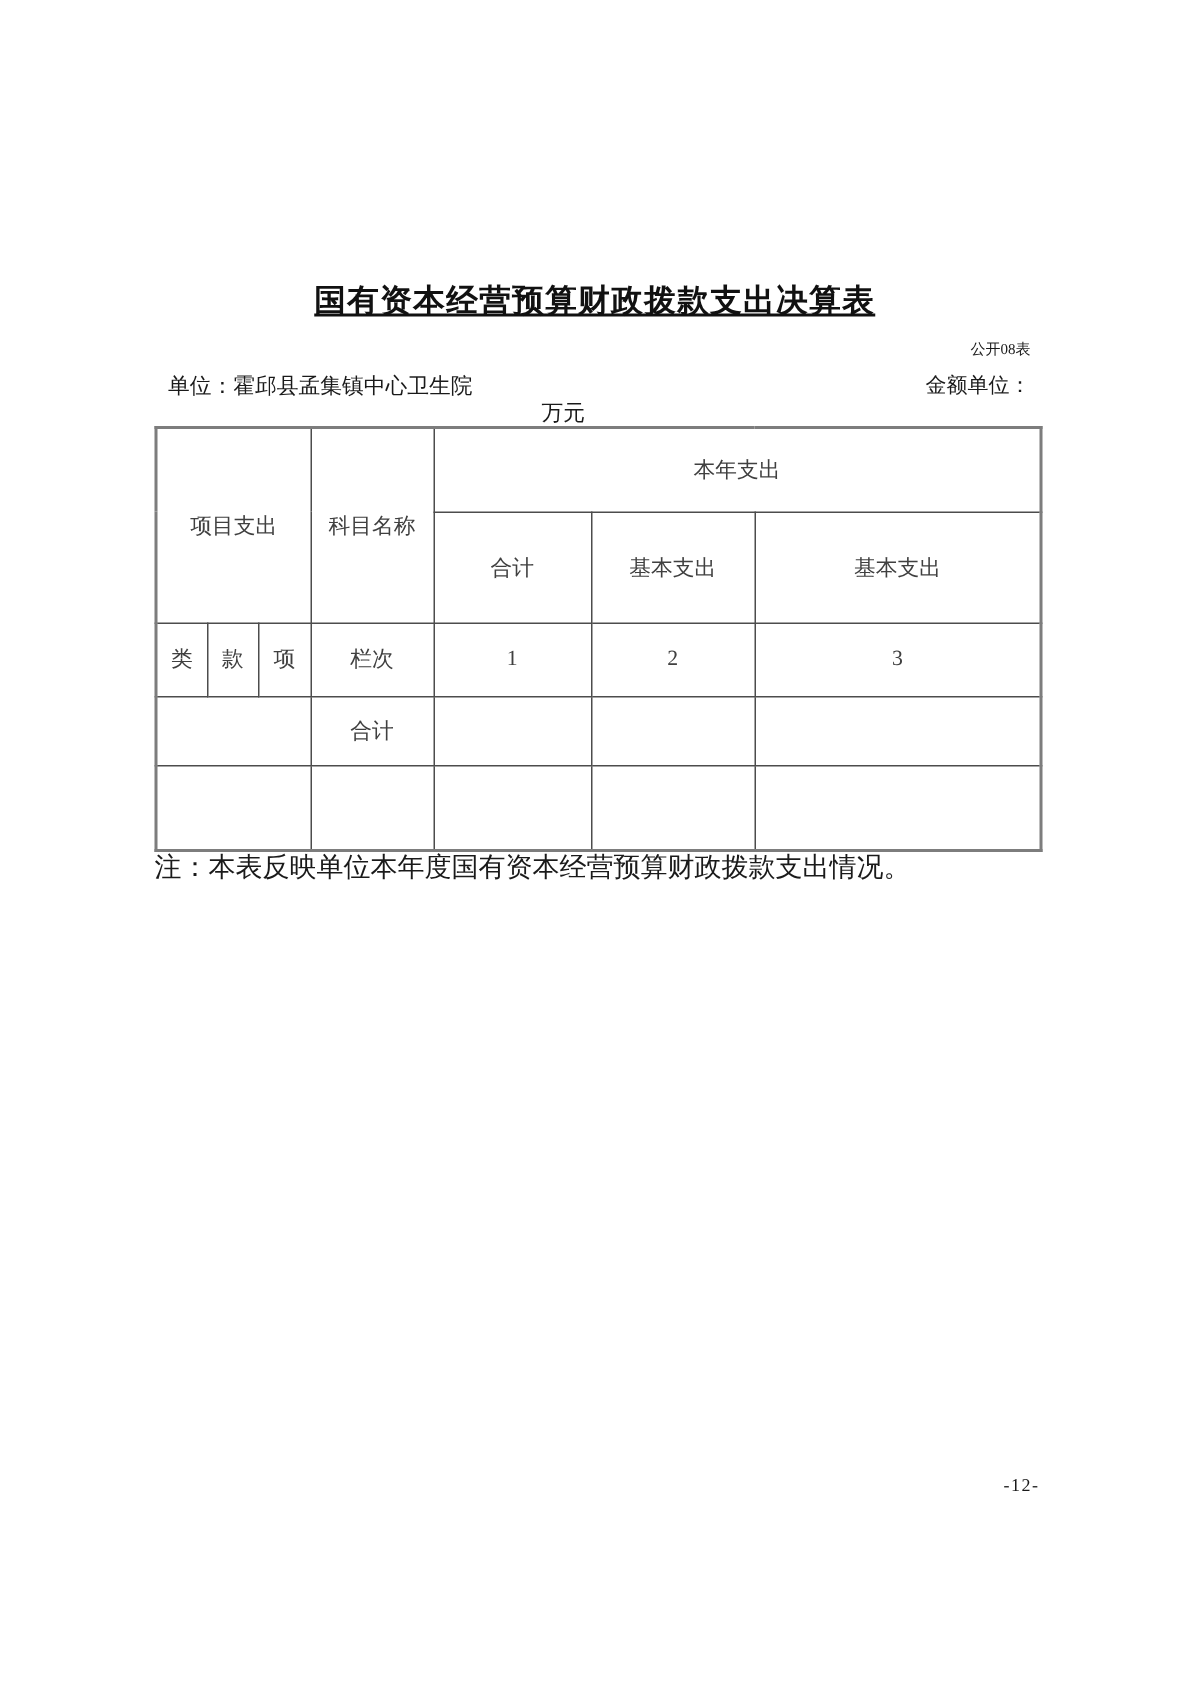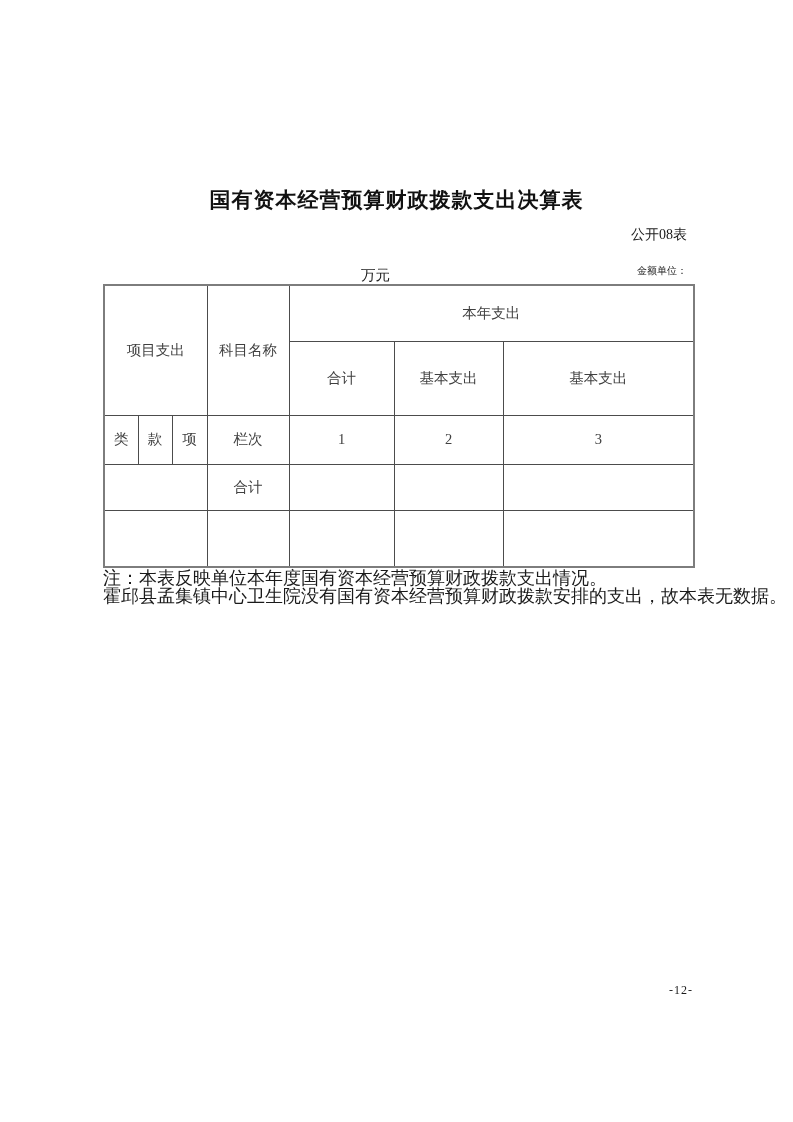--- a/index.html
+++ b/index.html
@@ -13,35 +13,36 @@
   .page { position: absolute; inset: 0; background: #ffffff; }
 
   .doc-title {
     position: absolute;
     top: 186px; left: 0; width: 793px;
     text-align: center;
     font-size: 21px;
     font-weight: bold;
     letter-spacing: 1px;
     color: #111111;
+    text-decoration: underline;
   }
   .form-number {
     position: absolute;
     top: 226px; right: 106px;
-    font-size: 14px;
+    font-size: 10px;
   }
   .unit-line {
     position: absolute;
     top: 248px; left: 112px;
     font-size: 14.5px;
   }
   .amount-unit-label {
     position: absolute;
-    top: 264px; right: 106px;
-    font-size: 10px;
+    top: 248px; right: 106px;
+    font-size: 14px;
     text-align: center;
   }
   .amount-unit-value {
     position: absolute;
     top: 266px; left: 330px; width: 60px;
     text-align: right;
     font-size: 14.5px;
   }
 
   table.fin-table {
@@ -83,20 +84,21 @@
 </style>
 </head>
 <body>
 
 <div class="page">
 
   <div class="doc-title">国有资本经营预算财政拨款支出决算表</div>
 
   <div class="form-number">公开08表</div>
 
+  <div class="unit-line">单位：霍邱县孟集镇中心卫生院</div>
 
   <div class="amount-unit-label">金额单位：</div>
 
   <div class="amount-unit-value">万元</div>
 
   <table class="fin-table">
     <colgroup>
       <col style="width:34px">
         <col style="width:34px">
         <col style="width:35px">
@@ -137,18 +139,17 @@
         <td></td>
         <td></td>
         <td></td>
         <td></td>
       </tr>
     </tbody>
   </table>
 
   <div class="notes">
     <div class="note-line">注：本表反映单位本年度国有资本经营预算财政拨款支出情况。</div>
-    <div class="note-line">霍邱县孟集镇中心卫生院没有国有资本经营预算财政拨款安排的支出，故本表无数据。</div>
   </div>
 
   <div class="page-number">-12-</div>
 
 </div>
 
 </body></html>

